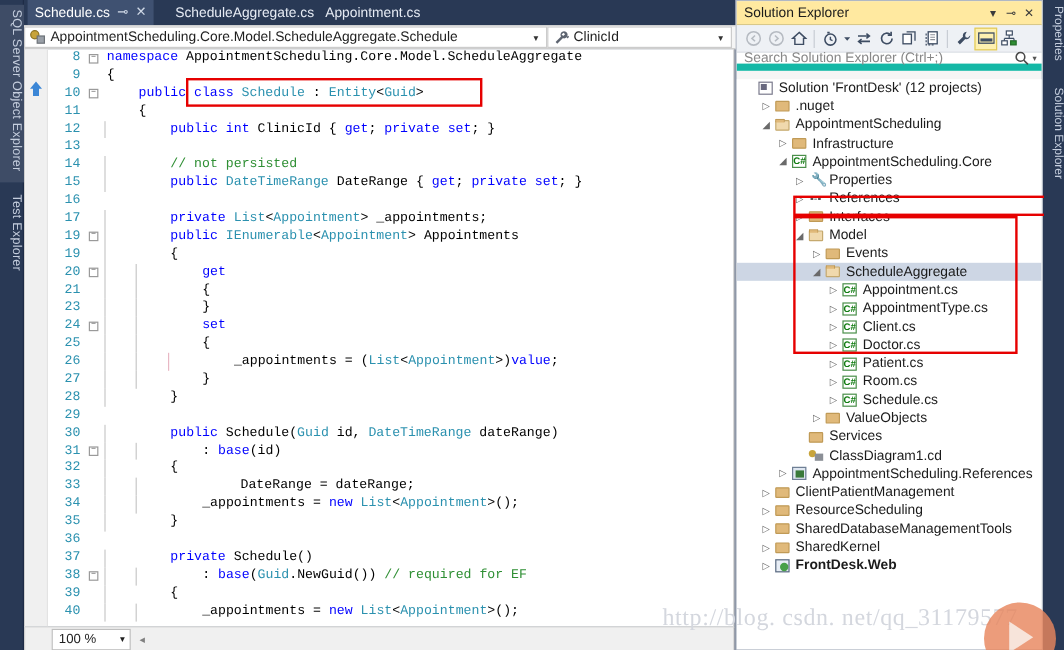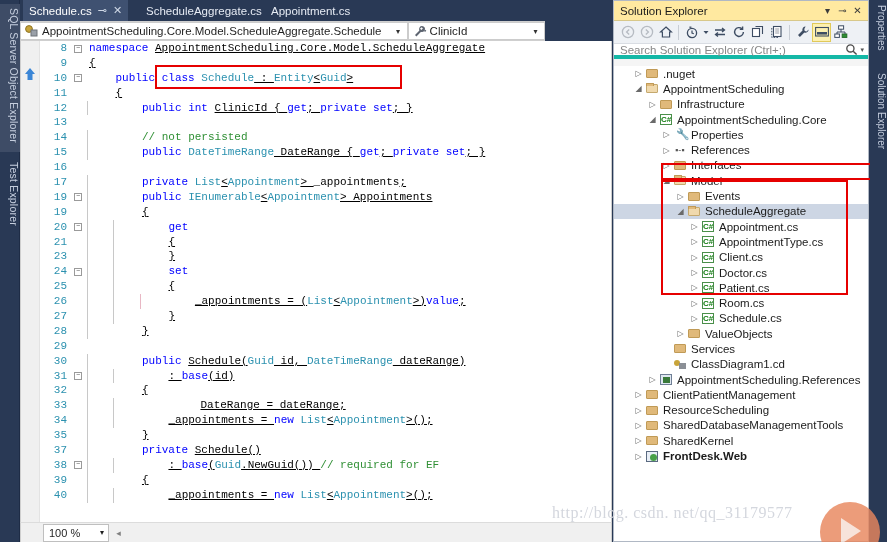--- a/index.html
+++ b/index.html
@@ -60,21 +60,21 @@
   }
   .tab.active { background: #3f5171; color: #ffffff; }
   .tab .pin, .tab .close {
     font-size: 11px; color: #cfd8e6;
     margin-left: 6px; cursor: pointer;
     line-height: 1;
   }
 
   .navbar {
     position: absolute; left: 0; top: 21px;
-    width: 525px; height: 20px;
+    width: 714px; height: 20px;
     background: #f5f5f5;
     border: 1px solid #cfcfcf;
     border-left: none; border-right: none;
     display: flex; align-items: stretch;
   }
   .nav-combo {
     display: flex; align-items: center;
     height: 100%;
     font-size: 11.5px;
     color: #1f1f1f;
@@ -153,21 +153,21 @@
   }
   .vline.pink { background: #e8b7c4; }
   .ctext {
     position: absolute; left: 68px;
     white-space: pre;
     color: #000000;
   }
   .k  { color: #0000ff; }   
   .ty { color: #2b91af; }   
   .cm { color: #2f8f34; }   
-  .op { color: #000000; text-decoration: underline; }
+  .op { color: #000000; }
   .sq { text-decoration-style: wavy;
         text-decoration-color: #8a8a8a; }
 
   
   .redbox {
     position: absolute;
     border: 2px solid #e60000;
     pointer-events: none;
   }
 
@@ -232,21 +232,21 @@
     width: 19px; height: 19px;
     display: flex; align-items: center; justify-content: center;
     cursor: pointer;
     position: relative;
   }
   .tbtn.sel { background: #fdf0b0; border: 1px solid #e0c95a; }
   .tsep { width: 1px; height: 15px; background: #c8cdd4; margin: 0 3px; }
   .se-search {
     height: 15px;
     background: #ffffff;
-    border-bottom: 4px solid #14b8a6;
+    border-bottom: 6px solid #14b8a6;
     display: flex; align-items: center;
     padding: 0 4px 0 6px;
     font-size: 11.5px;
     color: #888888;
   }
   .se-search .sph { flex: 1 1 auto; }
   .se-tree {
     position: absolute; top: 65px; left: 0; right: 0; bottom: 0;
     background: #ffffff;
     overflow: hidden;
@@ -358,21 +358,21 @@
     white-space: nowrap;
     cursor: pointer;
     padding: 3px 0;
   }
 
   
   .watermark {
     position: absolute;
     left: 552px; top: 504px;
     font-family: "Liberation Serif", serif;
-    font-size: 16px;
+    font-size: 20px;
     color: #d4d7de;
     letter-spacing: .5px;
     white-space: nowrap;
     pointer-events: none;
     z-index: 30;
   }
   .play-badge {
     position: absolute;
     left: 820px; top: 502px;
     width: 60px; height: 60px;
@@ -467,20 +467,21 @@
           <div class="cline"><span class="lnum">26</span><span class="vline" style="left: 66px;"></span><span class="vline" style="left: 92.48px;"></span><span class="vline pink" style="left: 118.96px;"></span><span class="ctext" style="left: 173.92px;"><span class="op">_appointments = (</span><span class="ty">List</span><span class="op">&lt;</span><span class="ty">Appointment</span><span class="op">&gt;)</span><span class="k">value</span><span class="op">;</span></span></div>
           <div class="cline"><span class="lnum">27</span><span class="vline" style="left: 66px;"></span><span class="vline" style="left: 92.48px;"></span><span class="ctext" style="left: 147.44px;"><span class="op">}</span></span></div>
           <div class="cline"><span class="lnum">28</span><span class="vline" style="left: 66px;"></span><span class="ctext" style="left: 120.96px;"><span class="op">}</span></span></div>
           <div class="cline"><span class="lnum">29</span><span class="ctext" style="left: 68px;"></span></div>
           <div class="cline"><span class="lnum">30</span><span class="vline" style="left: 66px;"></span><span class="ctext" style="left: 120.96px;"><span class="k">public </span><span class="op">Schedule(</span><span class="ty">Guid</span><span class="op"> id, </span><span class="ty">DateTimeRange</span><span class="op"> dateRange)</span></span></div>
           <div class="cline"><span class="lnum">31</span><span class="fold"></span><span class="vline" style="left: 66px;"></span><span class="vline" style="left: 92.48px;"></span><span class="ctext" style="left: 147.44px;"><span class="op">: </span><span class="k">base</span><span class="op">(id)</span></span></div>
           <div class="cline"><span class="lnum">32</span><span class="vline" style="left: 66px;"></span><span class="ctext" style="left: 120.96px;"><span class="op">{</span></span></div>
           <div class="cline"><span class="lnum">33</span><span class="vline" style="left: 66px;"></span><span class="vline" style="left: 92.48px;"></span><span class="ctext" style="left: 147.44px; margin-left: 32px;"><span class="op">DateRange = dateRange;</span></span></div>
           <div class="cline"><span class="lnum">34</span><span class="vline" style="left: 66px;"></span><span class="vline" style="left: 92.48px;"></span><span class="ctext" style="left: 147.44px;"><span class="op">_appointments = </span><span class="k">new </span><span class="ty">List</span><span class="op">&lt;</span><span class="ty">Appointment</span><span class="op">&gt;();</span></span></div>
           <div class="cline"><span class="lnum">35</span><span class="vline" style="left: 66px;"></span><span class="ctext" style="left: 120.96px;"><span class="op">}</span></span></div>
+          <div class="cline"><span class="lnum">36</span><span class="ctext" style="left: 68px;"></span></div>
           <div class="cline"><span class="lnum">37</span><span class="vline" style="left: 66px;"></span><span class="ctext" style="left: 120.96px;"><span class="k">private </span><span class="op">Schedule()</span></span></div>
           <div class="cline"><span class="lnum">38</span><span class="fold"></span><span class="vline" style="left: 66px;"></span><span class="vline" style="left: 92.48px;"></span><span class="ctext" style="left: 147.44px;"><span class="op">: </span><span class="k">base</span><span class="op">(</span><span class="ty">Guid</span><span class="op">.NewGuid()) </span><span class="cm">// required for EF</span></span></div>
           <div class="cline"><span class="lnum">39</span><span class="vline" style="left: 66px;"></span><span class="ctext" style="left: 120.96px;"><span class="op">{</span></span></div>
           <div class="cline"><span class="lnum">40</span><span class="vline" style="left: 66px;"></span><span class="vline" style="left: 92.48px;"></span><span class="ctext" style="left: 147.44px;"><span class="op">_appointments = </span><span class="k">new </span><span class="ty">List</span><span class="op">&lt;</span><span class="ty">Appointment</span><span class="op">&gt;();</span></span></div>
         </div>
       <div class="redbox" style="left:134px;top:24px;width:247px;height:24px;"></div>
     </div>
 
     <div class="hscroll">
       <div class="zoom-combo">
@@ -584,20 +585,27 @@
       <span style="display:inline-flex;">
         <svg width="13" height="13" viewBox="0 0 13 13">
             <circle cx="5.4" cy="5.4" r="3.6" fill="none" stroke="#4a4a4a" stroke-width="1.3"></circle>
             <path d="M8.2 8.2 L11.6 11.6" stroke="#4a4a4a" stroke-width="1.4"></path>
           </svg>
       </span>
       <span style="font-size:7px;color:#555;margin-left:2px;">▾</span>
     </div>
 
     <div class="se-tree" id="se-tree">
+        <div class="trow" style="padding-left: 4px;">
+          <span class="tw none">▷</span>
+          <span class="tico">
+            <span class="sln-ico"></span>
+          </span>
+          <span class="tlabel">Solution 'FrontDesk' (12 projects)</span>
+        </div>
         <div class="trow" style="padding-left: 18px;">
           <span class="tw">▷</span>
           <span class="tico">
             <span class="folder"></span>
           </span>
           <span class="tlabel">.nuget</span>
         </div>
         <div class="trow" style="padding-left: 18px;">
           <span class="tw">◢</span>
           <span class="tico">

